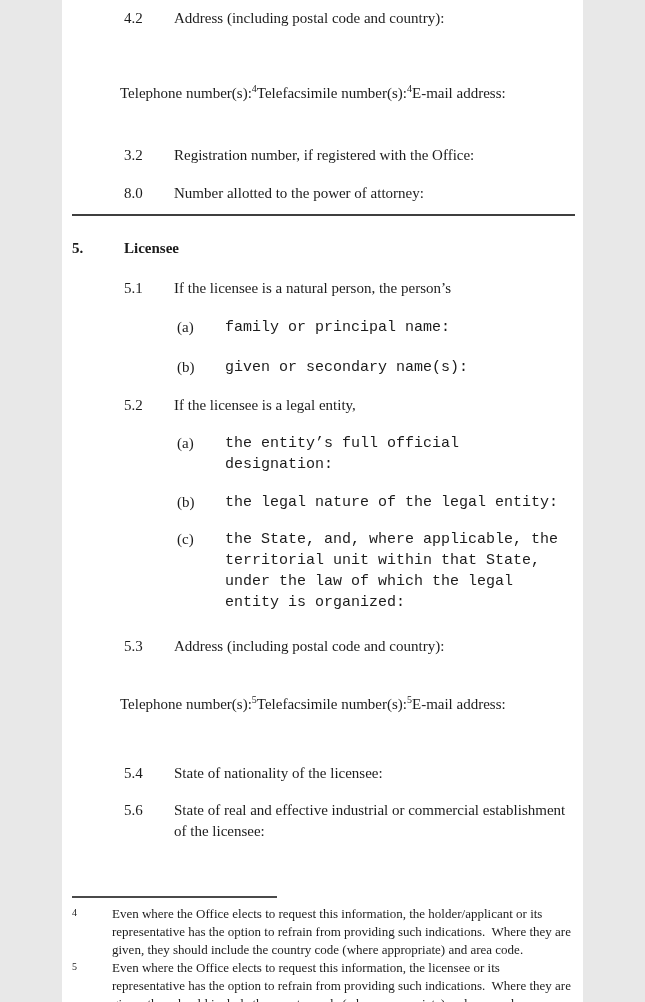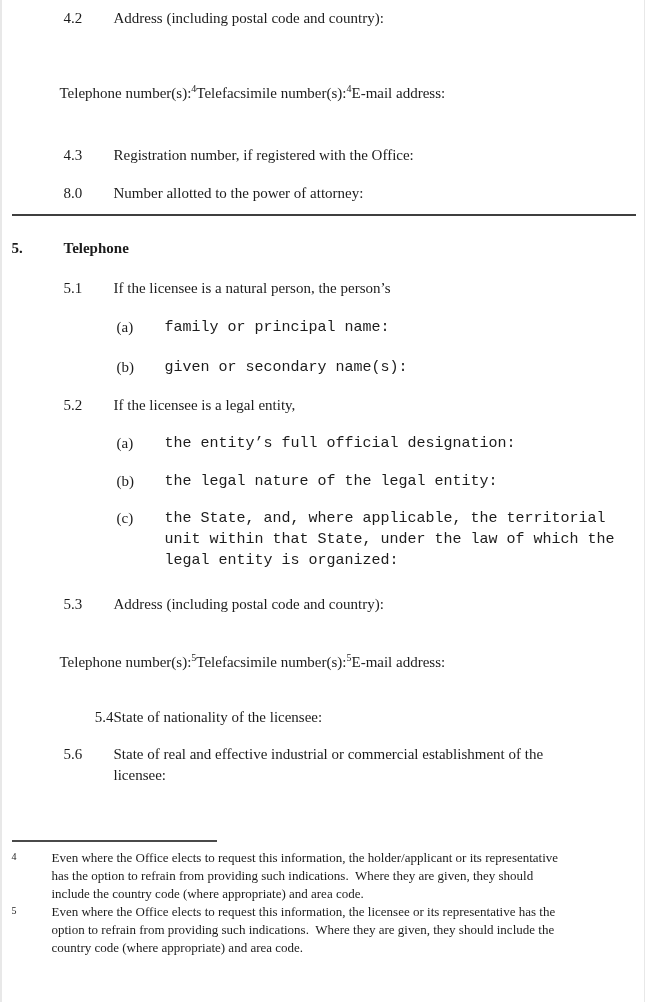--- a/index.html
+++ b/index.html
@@ -1,19 +1,19 @@
 <!DOCTYPE html>
 <html><head>
 <meta charset="utf-8">
 <style>
   * { margin: 0; padding: 0; box-sizing: border-box; }
   html, body { background: #e8e8e8; }
   .page {
     position: relative;
-    width: 642px;
+    width: 521px;
     height: 1002px;
     margin: 0 auto;
     background: #ffffff;
     color: #1c1c1c;
     font-family: "Liberation Serif", "DejaVu Serif", serif;
     font-size: 15px;
     line-height: 21px;
     overflow: hidden;
   }
   .content { padding: 0 8px 0 10px; }
@@ -45,21 +45,21 @@
   .r-heading-5  { margin-top: 22px; }
   .r-item-5-1   { margin-top: 19px; }
   .r-item-5-1-a { margin-top: 18px; }
   .r-item-5-1-b { margin-top: 19px; }
   .r-item-5-2   { margin-top: 17px; }
   .r-item-5-2-a { margin-top: 17px; }
   .r-item-5-2-b { margin-top: 17px; }
   .r-item-5-2-c { margin-top: 16px; }
   .r-item-5-3   { margin-top: 23px; }
   .r-contact-5  { margin-top: 37px; }
-  .r-item-5-4   { margin-top: 34px; text-align: right; }
+  .r-item-5-4   { margin-top: 48px; }
   .r-item-5-5   { margin-top: 24px; }
   .r-item-5-6   { margin-top: 16px; }
 
   
   .footnote-separator { border: 0; height: 2px; background: #4a4a4a; width: 205px; margin: 54px 0 0 0; }
   .footnotes { margin-top: 7px; font-size: 13px; line-height: 18px; }
   .footnote { display: flex; }
   .footnote .fn-num { flex: 0 0 40px; font-size: 10px; position: relative; top: -1px; }
   .footnote .fn-text { flex: 0 1 auto; max-width: 522px; white-space: pre-wrap; }
 </style>
@@ -74,34 +74,34 @@
       <span class="label">Address (including postal code and country):</span>
     </div>
 
     <div class="contact-row r-contact-4">
       <span class="contact"><span>Telephone number(s):</span><sup>4</sup></span>
       <span class="contact"><span>Telefacsimile number(s):</span><sup>4</sup></span>
       <span class="contact">E-mail address:</span>
     </div>
 
     <div class="item r-item-4-3">
-      <span class="num">4.3</span>
+      <span class="num">3.2</span>
       <span class="label">Registration number, if registered with the Office:</span>
     </div>
 
     <div class="item r-item-4-4">
       <span class="num">8.0</span>
       <span class="label">Number allotted to the power of attorney:</span>
     </div>
 
     <hr class="section-divider">
 
     <div class="section-heading r-heading-5">
       <span class="num">5.</span>
-      <span class="title">Telephone</span>
+      <span class="title">Licensee</span>
     </div>
 
     <div class="item r-item-5-1">
       <span class="num">5.1</span>
       <span class="label">If the licensee is a natural person, the person’s</span>
     </div>
 
     <div class="sub r-item-5-1-a">
       <span class="num">(a)</span>
       <span class="label">family or principal name:</span>

